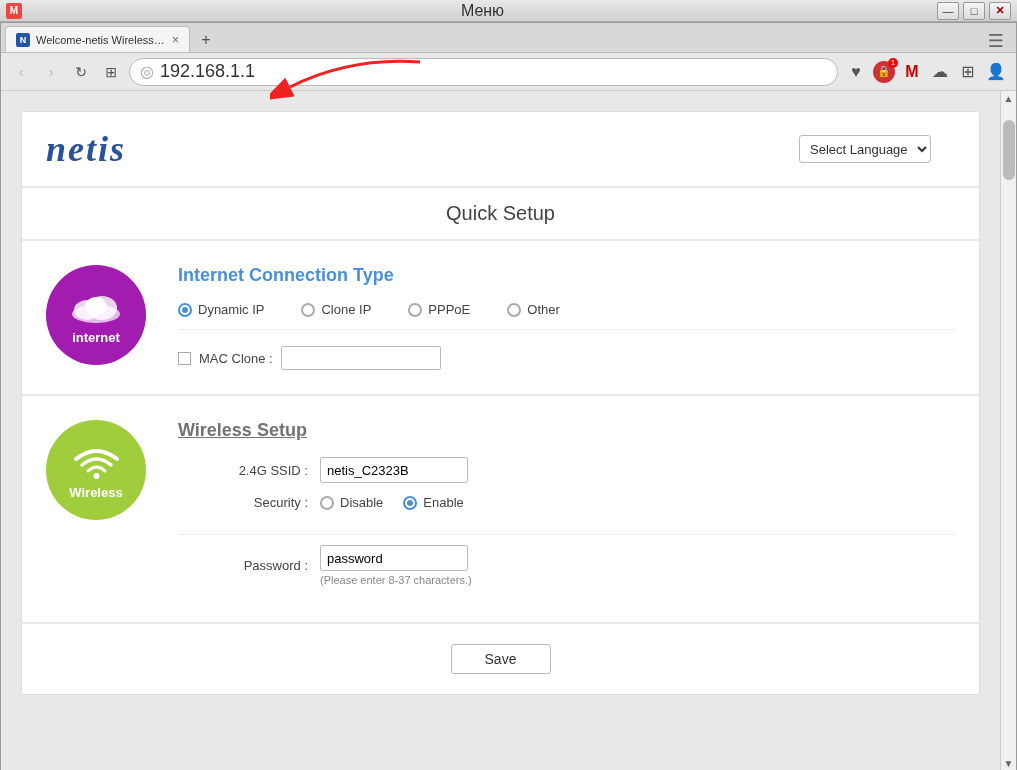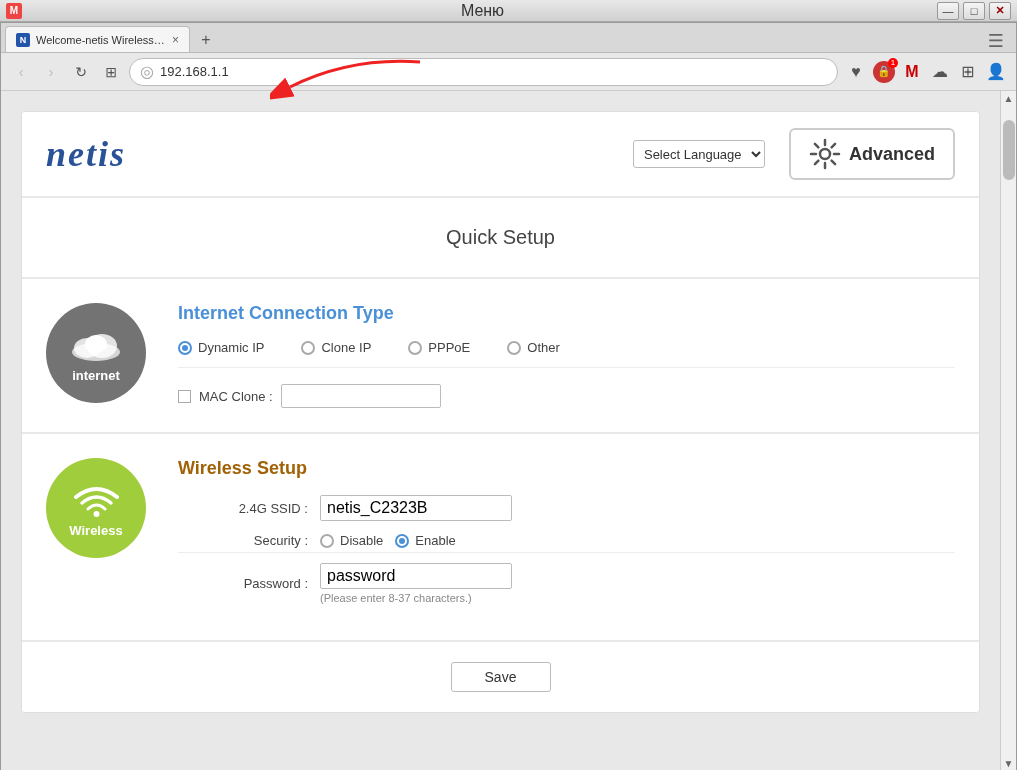--- a/index.html
+++ b/index.html
@@ -100,21 +100,21 @@
       height: 28px;
       border: 1px solid #bbb;
       border-radius: 14px;
       background: white;
       display: flex; align-items: center;
       padding: 0 10px;
       font-size: 13px;
       color: #333;
     }
     .address-input {
-      flex: 1; border: none; outline: none; background: transparent; font-size: 13px; color: #333;
+      flex: 1; border: none; outline: none; background: transparent; font-size: 18px; color: #333;
     }
     .toolbar-icons { display: flex; gap: 4px; align-items: center; }
     .toolbar-icon {
       width: 24px; height: 24px;
       display: flex; align-items: center; justify-content: center;
       font-size: 16px; cursor: pointer; color: #555;
       border-radius: 4px;
     }
 
     
@@ -205,61 +205,61 @@
       cursor: pointer;
     }
     .gear-icon-svg {
       width: 32px; height: 32px;
     }
 
     
     .quick-setup-header {
       background: white;
       text-align: center;
-      padding: 28px;
+      padding: 14px;
       font-size: 20px;
       color: #444;
       border-bottom: 2px solid #e8e8e8;
     }
 
     
     .section {
       display: flex;
       padding: 24px;
       border-bottom: 2px solid #e8e8e8;
       background: white;
     }
     .section-icon {
       width: 100px; height: 100px;
       border-radius: 50%;
       display: flex; flex-direction: column; align-items: center; justify-content: center;
       margin-right: 32px;
       flex-shrink: 0;
     }
     .internet-icon {
-      background: #737373;
+      background: #a21caf;
       text-align: center;
     }
     .wireless-icon {
       background: #9fcd3c;
     }
     .icon-label {
       font-size: 13px;
       color: white;
       margin-top: 4px;
       font-weight: bold;
     }
     .section-content { flex: 1; }
     .section-title {
       font-size: 18px;
       font-weight: bold;
       color: #4a90d9;
       margin-bottom: 16px;
     }
-    .section-title.green { color: #a16207; }
+    .section-title.green { color: #737373; text-decoration: underline; }
 
     
     .radio-row {
       display: flex;
       gap: 37px;
       margin-bottom: 16px;
       padding-bottom: 12px;
       border-bottom: 1px solid #eee;
       align-items: center;
     }
@@ -309,25 +309,25 @@
       margin-bottom: 12px;
     }
     .form-label {
       width: 130px;
       text-align: right;
       font-size: 13px;
       color: #444;
       margin-right: 12px;
     }
     .form-input {
-      width: 192px; height: 26px;
+      width: 148px; height: 26px;
       border: 1px solid #bbb;
       border-radius: 2px;
       padding: 0 6px;
-      font-size: 16px;
+      font-size: 13px;
     }
 
     
     .save-area {
       background: white;
       text-align: center;
       padding: 20px;
     }
     .save-btn {
       width: 100px; height: 30px;
@@ -421,36 +421,20 @@
             <div class="netis-logo">
               <span>netis</span>
             </div>
             <div class="language-select-wrapper">
               <select class="language-select">
                 <option>Select Language</option>
                 <option>English</option>
                 <option>Chinese</option>
               </select>
             </div>
-            <button class="advanced-btn">
-              <svg class="gear-icon-svg" viewBox="0 0 32 32">
-                <circle cx="16" cy="16" r="5" fill="none" stroke="#555" stroke-width="2.5"></circle>
-                <g stroke="#555" stroke-width="2.5" stroke-linecap="round">
-                  <line x1="16" y1="2" x2="16" y2="7"></line>
-                  <line x1="16" y1="25" x2="16" y2="30"></line>
-                  <line x1="2" y1="16" x2="7" y2="16"></line>
-                  <line x1="25" y1="16" x2="30" y2="16"></line>
-                  <line x1="5.9" y1="5.9" x2="9.4" y2="9.4"></line>
-                  <line x1="22.6" y1="22.6" x2="26.1" y2="26.1"></line>
-                  <line x1="26.1" y1="5.9" x2="22.6" y2="9.4"></line>
-                  <line x1="9.4" y1="22.6" x2="5.9" y2="26.1"></line>
-                </g>
-              </svg>
-              <span>Advanced</span>
-            </button>
           </div>
 
           <div class="quick-setup-header">
             <span>Quick Setup</span>
           </div>
 
           <div class="section">
             <div class="section-icon internet-icon">
               <svg class="cloud-svg" viewBox="0 0 55 40">
                 <ellipse cx="27" cy="28" rx="24" ry="9" fill="white" opacity="0.7"></ellipse>
@@ -509,23 +493,23 @@
               <span class="icon-label">Wireless</span>
             </div>
             <div class="section-content">
               <div class="section-title green">Wireless Setup</div>
 
               <div class="form-row">
                 <span class="form-label">2.4G SSID :</span>
                 <input class="form-input" type="text" value="netis_C2323B" style="">
               </div>
 
-              <div class="form-row" style="border-bottom:1px solid #eee; padding-bottom:4px; margin-bottom:10px;">
+              <div class="form-row" style="border-bottom:1px solid #eee; padding-bottom:24px; margin-bottom:10px;">
                 <span class="form-label">Security :</span>
-                <label class="radio-option" style="margin-right:12px;">
+                <label class="radio-option" style="margin-right:20px;">
                   <div class="radio-circle"></div>
                   <span>Disable</span>
                 </label>
                 <label class="radio-option">
                   <div class="radio-circle selected">
                     <div class="radio-dot"></div>
                   </div>
                   <span>Enable</span>
                 </label>
               </div>

